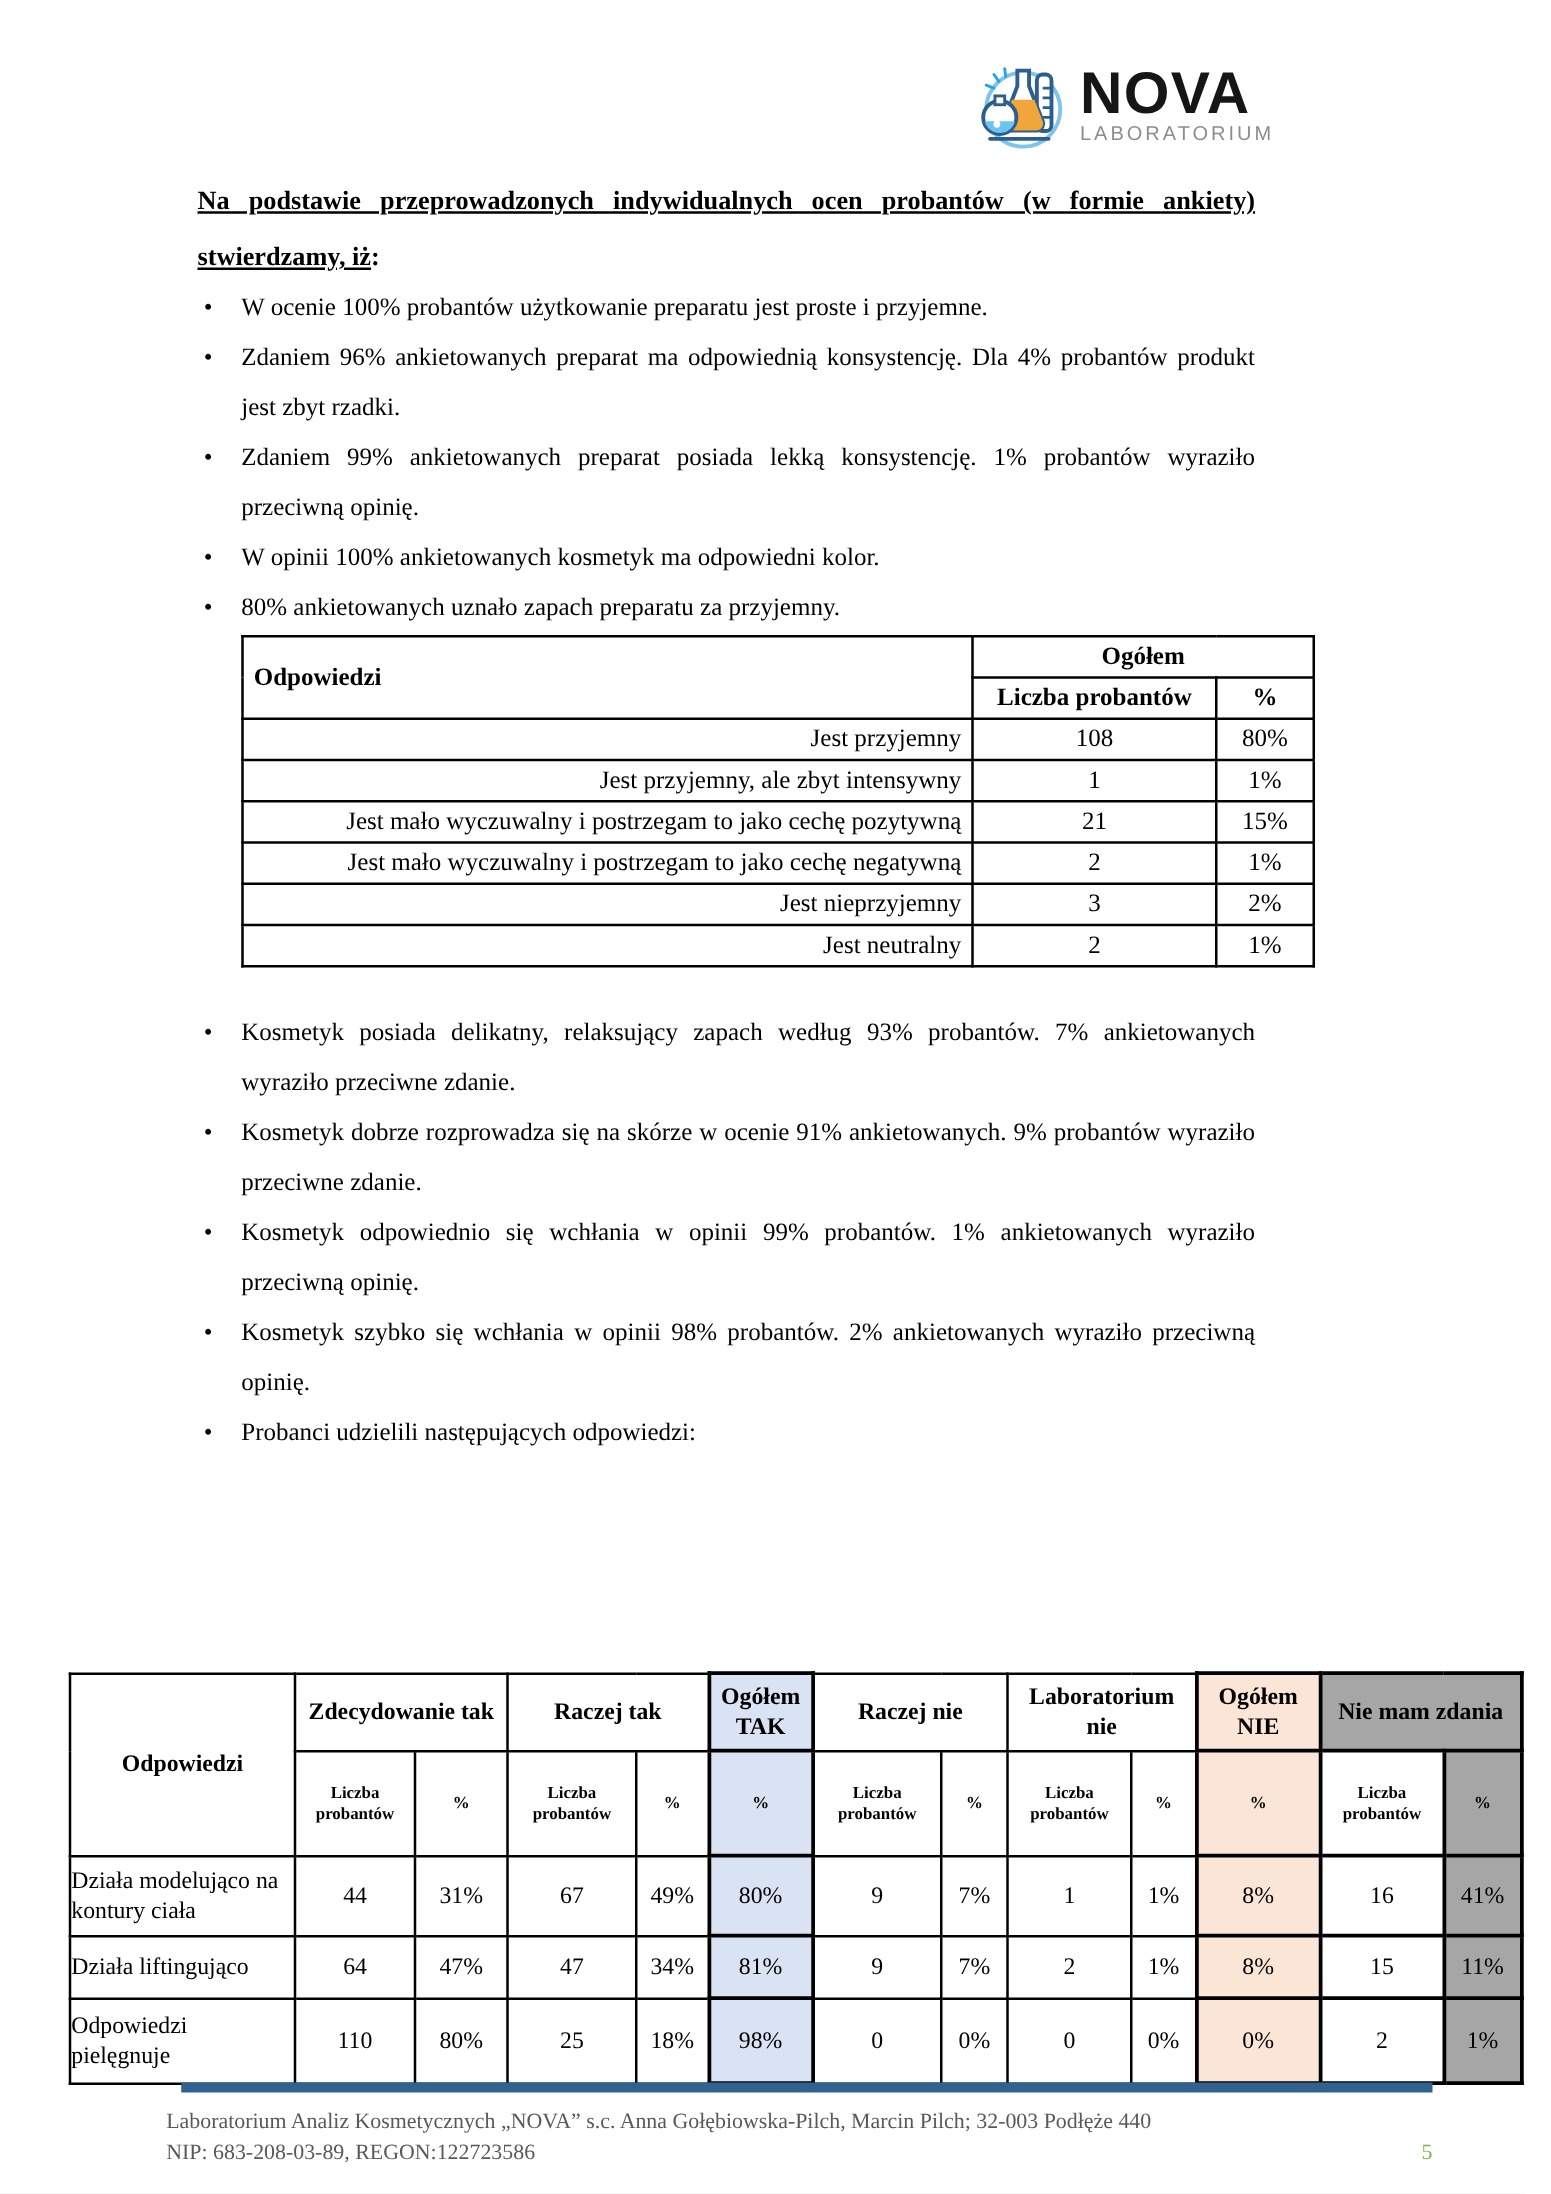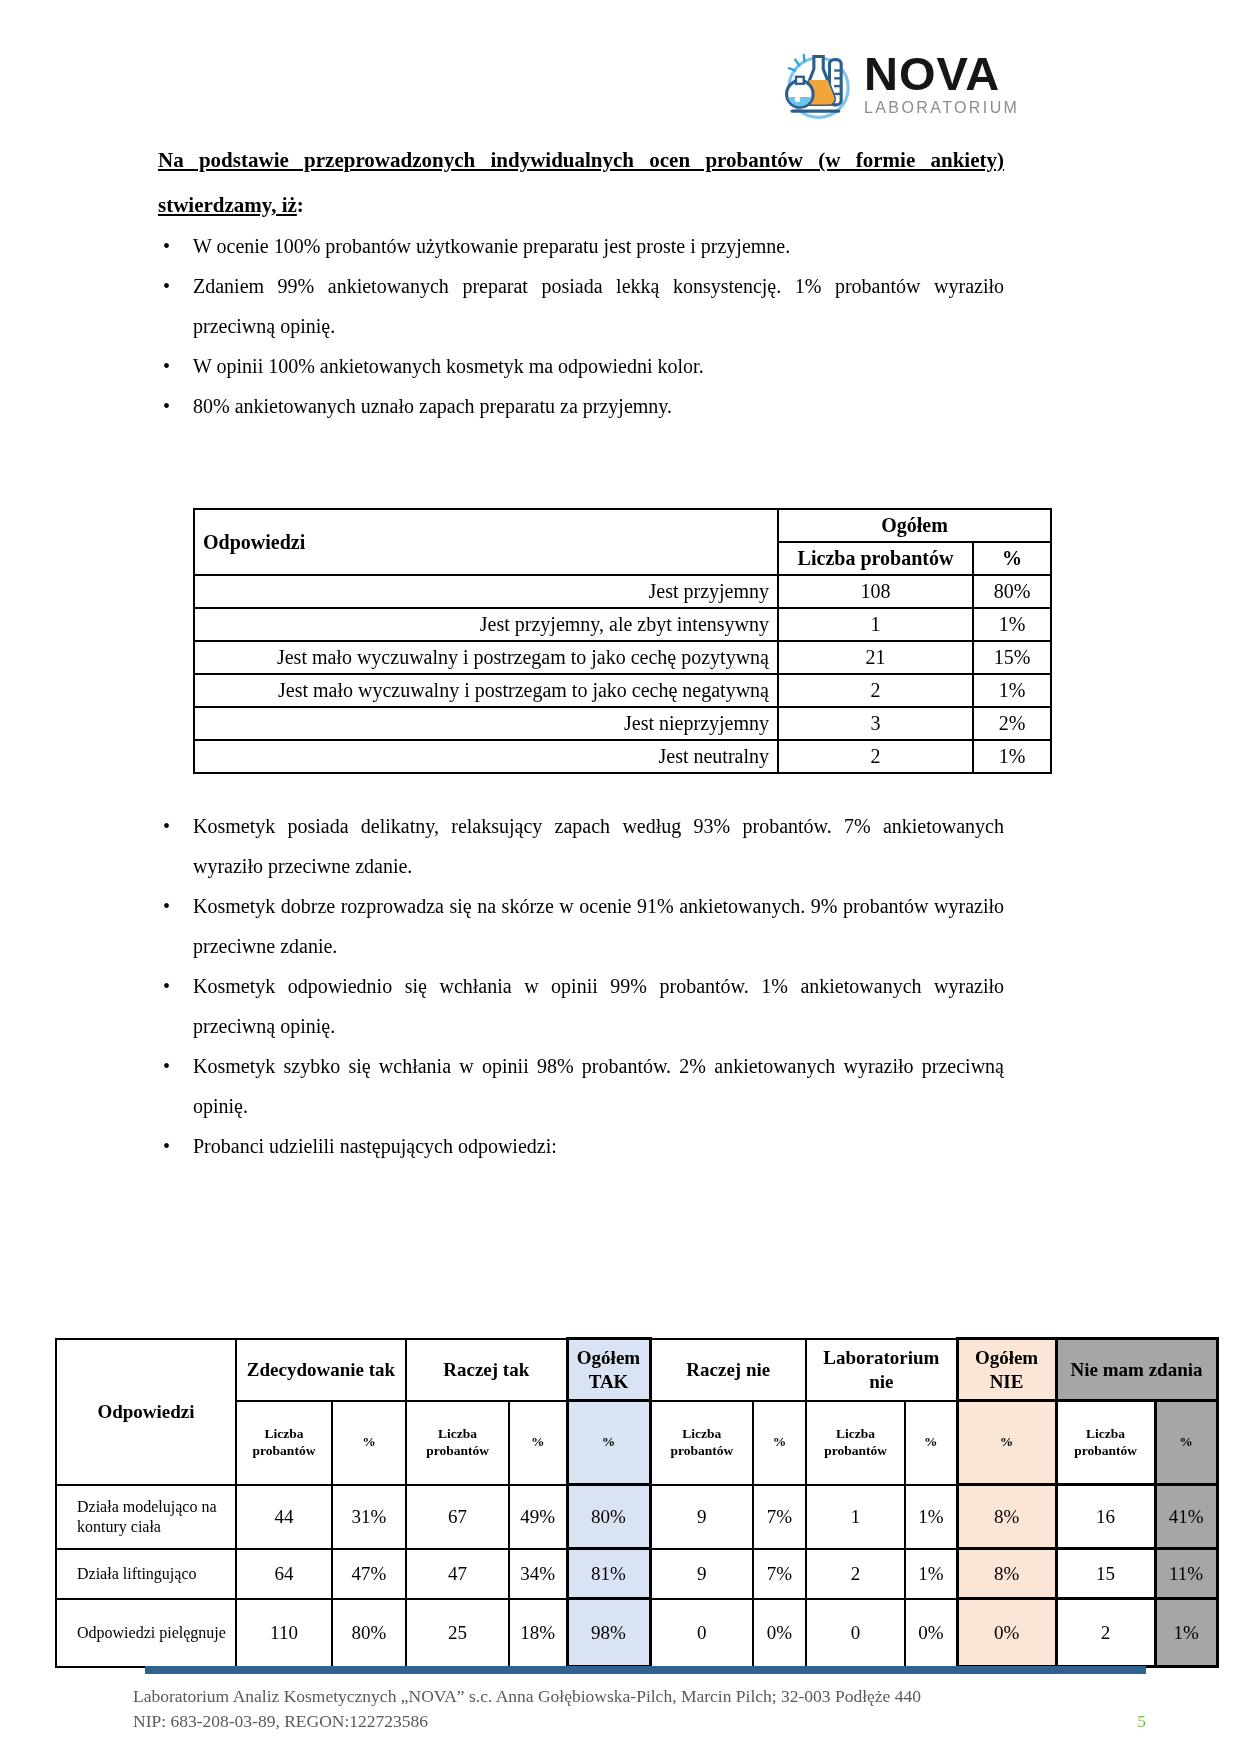--- a/index.html
+++ b/index.html
@@ -44,21 +44,21 @@
   .t1 td.num { text-align:center; }
 
   
   .t2wrap { position:absolute; top:1337px; left:55px; }
   .t2 { width:1163px; table-layout:fixed; font-size:19px; }
   .t2 th, .t2 td { border:2px solid #000; text-align:center; vertical-align:middle; padding:2px 3px; line-height:1.25; }
   .t2 th { font-weight:bold; }
   .t2 .sub { font-size:13.5px; }
   .t2 .r1 { height:62px; }
   .t2 .r2 { height:84px; }
-  .t2 td.lab { text-align:left; padding-left:20px; font-size:16px; }
+  .t2 td.lab { text-align:left; padding-left:0; font-size:19px; }
   .t2 .blue { background:#dae3f3; }
   .t2 .peach { background:#fbe5d6; }
   .t2 .gray { background:#a6a6a6; }
   .t2 .thick { border:3px solid #000; }
   .t2 tr.d1 td { height:64px; }
   .t2 tr.d2 td { height:50px; }
   .t2 tr.d3 td { height:68px; }
 
   
   .footer-rule {
@@ -102,20 +102,21 @@
       <span class="logo-brand">NOVA</span>
       <span class="logo-sub">LABORATORIUM</span>
     </div>
   </div>
 
   <div class="heading"><span class="u">Na podstawie przeprowadzonych indywidualnych ocen probantów (w formie ankiety) stwierdzamy, iż</span><span>:</span></div>
 
   <div class="bullets b-top">
     <ul>
       <li>W ocenie 100% probantów użytkowanie preparatu jest proste i przyjemne.</li>
+      <li>Zdaniem 96% ankietowanych preparat ma odpowiednią konsystencję. Dla 4% probantów produkt jest zbyt rzadki.</li>
       <li>Zdaniem 99% ankietowanych preparat posiada lekką konsystencję. 1% probantów wyraziło przeciwną opinię.</li>
       <li>W opinii 100% ankietowanych kosmetyk ma odpowiedni kolor.</li>
       <li>80% ankietowanych uznało zapach preparatu za przyjemny.</li>
     </ul>
   </div>
 
   <div class="t1wrap">
     <table class="t1">
       <colgroup>
           <col style="width:584px">

